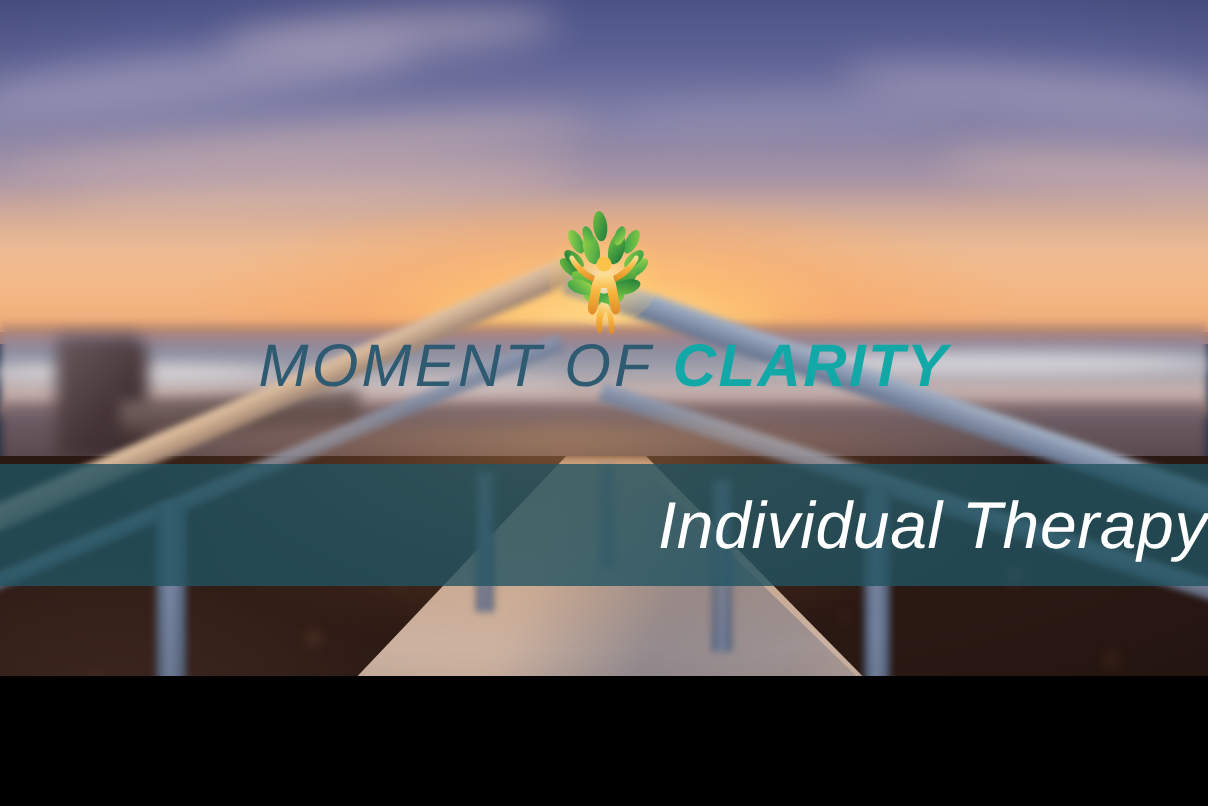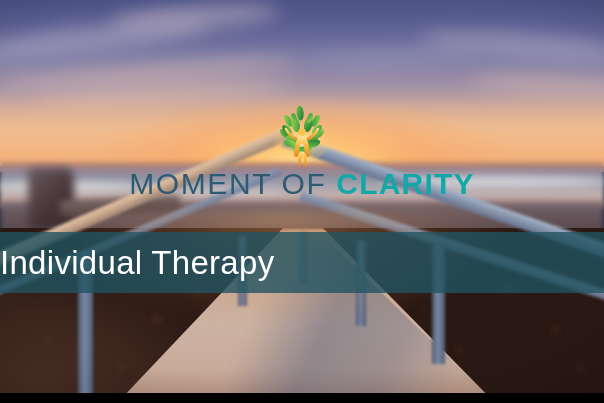--- a/index.html
+++ b/index.html
@@ -8,24 +8,25 @@
     padding: 0;
     background: #000;
   }
   body {
     font-family: "Liberation Sans", sans-serif;
   }
 
   .hero {
     position: relative;
     width: 604px;
-    height: 393px;
+    height: 338px;
     overflow: hidden;
     background: #13243f;
     user-select: none;
+    font-style: italic;
   }
 
   
   .photo {
     position: absolute;
     inset: 0;
     overflow: hidden;
   }
 
   
@@ -282,21 +283,21 @@
   
   .banner {
     position: absolute;
     left: 0;
     top: 232px;
     width: 100%;
     height: 61px;
     background: rgba(34,84,97,.80);
     display: flex;
     align-items: center;
-    justify-content: flex-start;
+    justify-content: flex-end;
     z-index: 6;
   }
   .banner-title {
     color: #ffffff;
     font-family: "Liberation Sans", sans-serif;
     font-size: 33px;
     font-weight: 400;
     letter-spacing: .3px;
     line-height: 1;
     white-space: nowrap;

